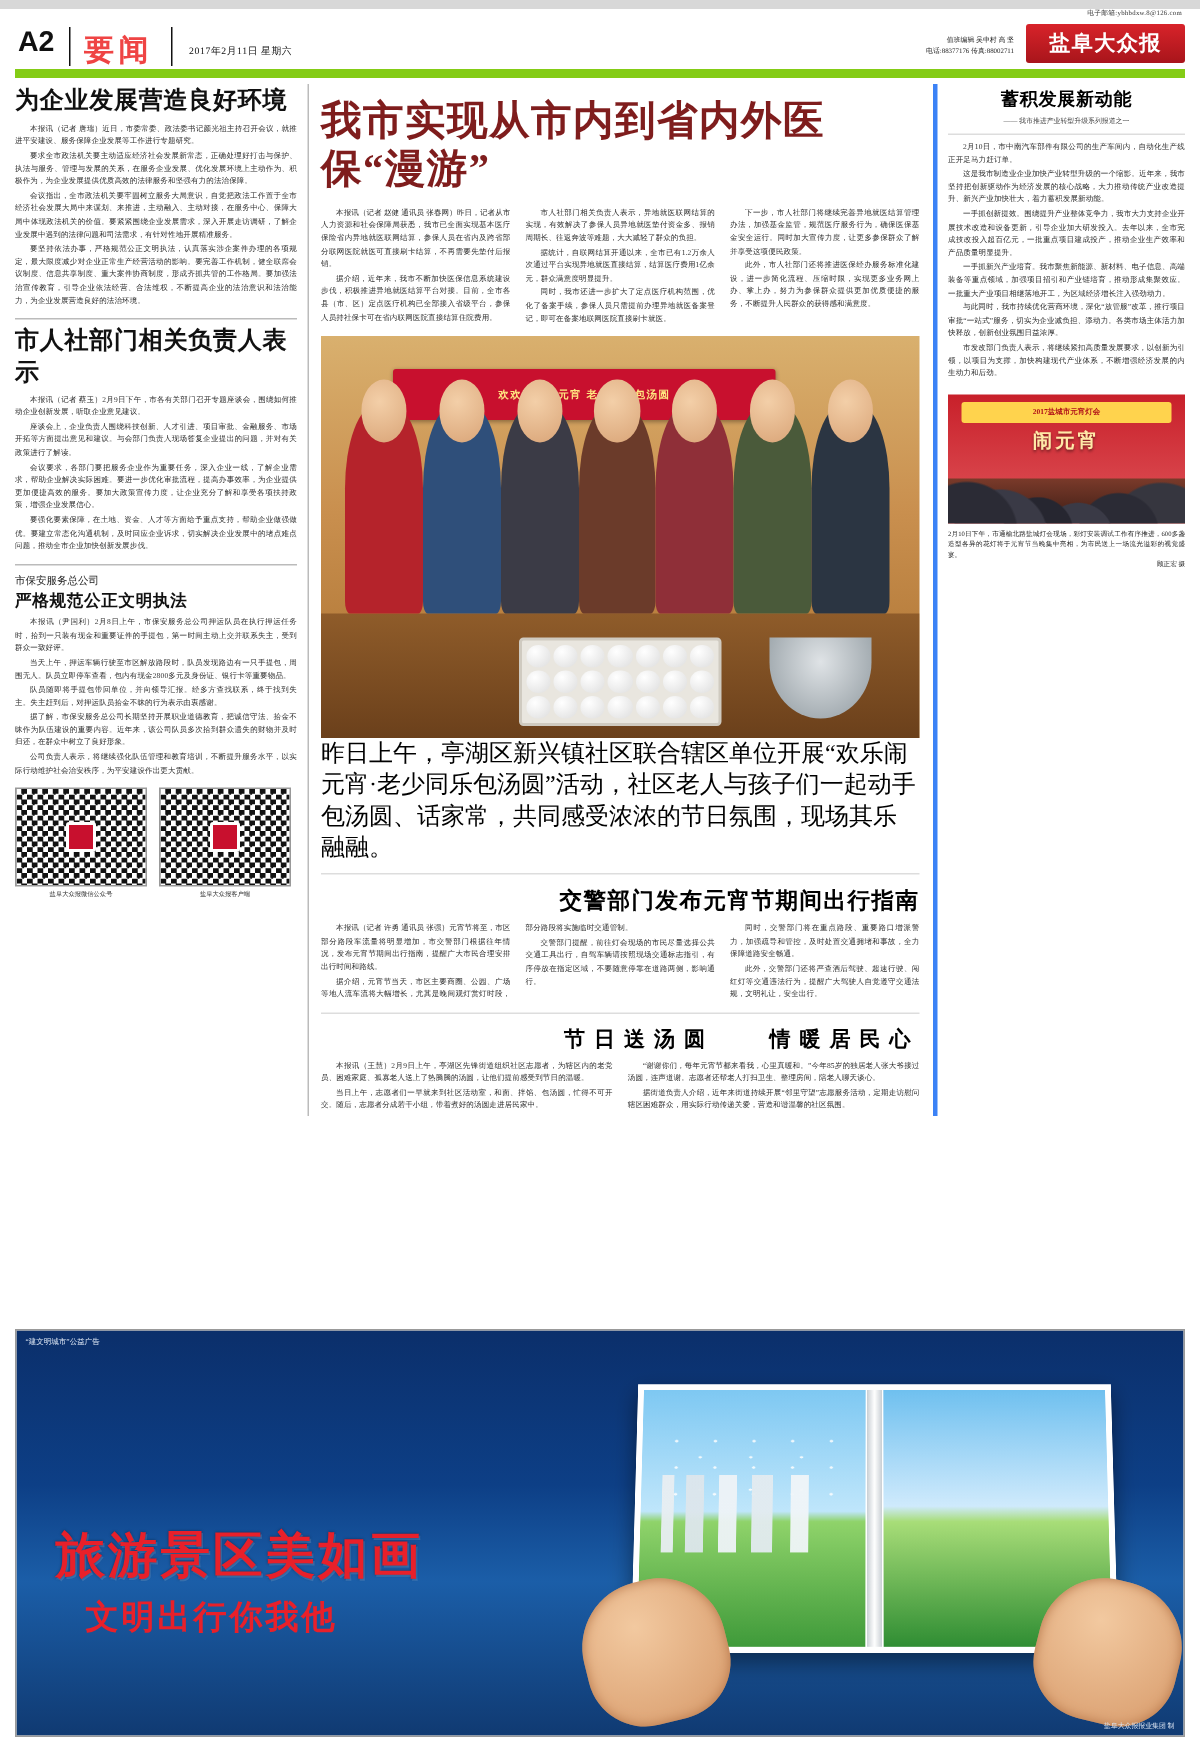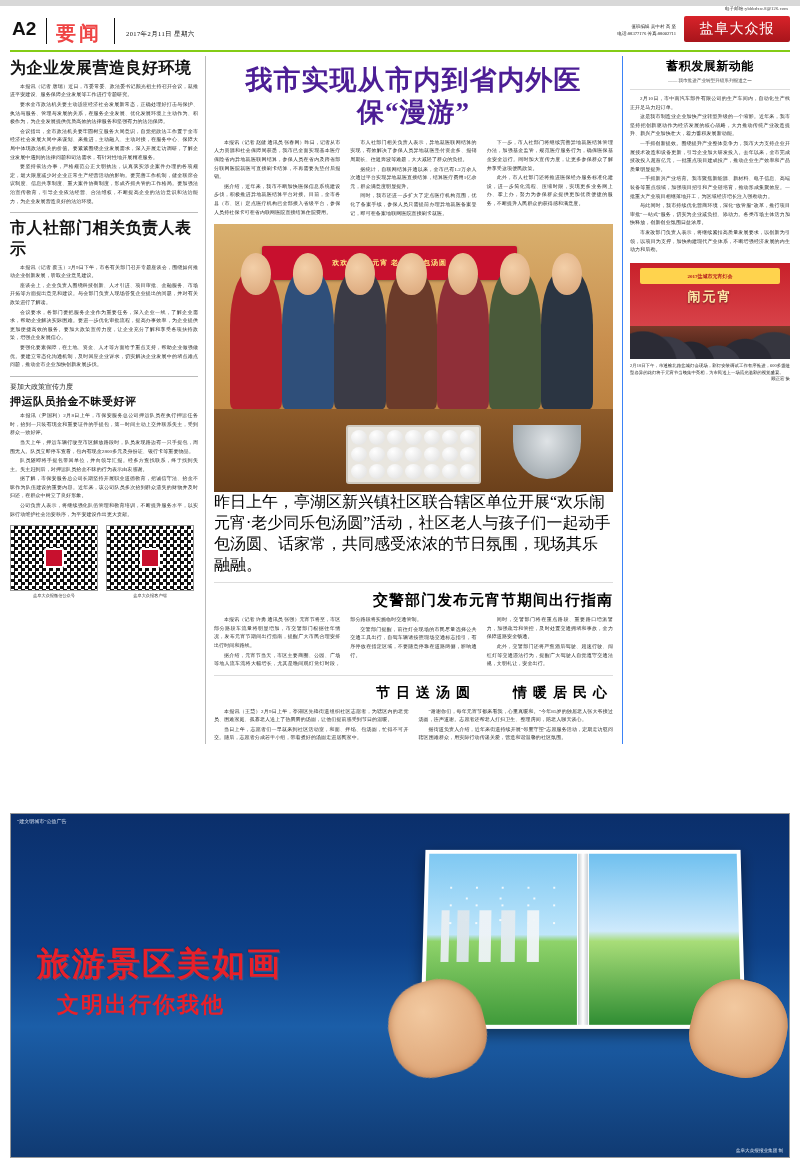--- a/index.html
+++ b/index.html
@@ -14,21 +14,21 @@
     position: relative;
     width: 800px; height: 1160px;
     background: #ffffff;
     padding: 0;
   }
   
   .masthead {
     position: relative;
     height: 46px;
     margin: 6px 10px 0 10px;
-    border-bottom: 2px solid #84cc16;
+    border-bottom: 6px solid #84cc16;
   }
   .mast-email {
     position: absolute; right: 2px; top: 0;
     font-size: 4.5px; color: #333; letter-spacing: .2px;
   }
   .mast-pageno {
     position: absolute; left: 2px; top: 12px;
     font-size: 19px; font-weight: bold; color: #111;
     font-family: "Liberation Sans", sans-serif;
   }
@@ -50,21 +50,21 @@
   }
   .mast-credits {
     position: absolute; right: 114px; top: 18px;
     font-size: 4.6px; line-height: 1.5; text-align: right; color: #222;
   }
   .mast-logo {
     position: absolute; right: 0; top: 10px;
     width: 106px; height: 26px;
     background: linear-gradient(180deg,#d8232a,#a8151b);
     border-radius: 2px;
-    color: #fff; font-size: 14px; font-weight: normal;
+    color: #fff; font-size: 14px; font-weight: bold;
     letter-spacing: 1px;
     display: flex; align-items: center; justify-content: center;
     font-family: "Liberation Sans", sans-serif;
   }
   
   .content {
     display: grid;
     grid-template-columns: 196px 1fr;
     gap: 0;
     margin: 4px 10px 0 10px;
@@ -85,22 +85,22 @@
   .body-text {
     font-size: 5px; line-height: 1.72; color: #2b2b2b;
     text-align: justify; letter-spacing: .1px;
   }
   .body-text p { margin: 0 0 1px 0; text-indent: 10px; }
   .rule { border-top: 1px solid #bbb; margin: 6px 0 5px 0; }
   .rule.thin { border-top: 1px solid #ddd; }
 
   
   .main-head {
-    text-align: center;
-    font-size: 27px; font-weight: bold; color: #4c1d95;
+    text-align: left;
+    font-size: 27px; font-weight: bold; color: #7f1d1d;
     letter-spacing: 1px; line-height: 1.2;
     margin: 8px 0 10px 0;
   }
   .cols3 { column-count: 3; column-gap: 10px; column-rule: none; }
   .cols2 { column-count: 2; column-gap: 10px; }
 
   
   .qr-row { display: flex; gap: 8px; margin-top: 6px; }
   .qr-box { width: 88px; }
   .qr-img {
@@ -126,30 +126,30 @@
 
   
   .sub-head {
     text-align: right; font-size: 15px; font-weight: bold;
     letter-spacing: 1px; margin: 8px 0 6px 0;
   }
   .sub-head.two { font-size: 14px; letter-spacing: 6px; }
 
   
   .mini-photo {
-    width: 100%; height: 96px; overflow: hidden; position: relative;
+    width: 100%; height: 86px; overflow: hidden; position: relative;
     background: linear-gradient(180deg,#c8202a,#e0555a);
   }
   .mini-cap { font-size: 4.4px; line-height: 1.6; color: #222; text-align: justify; margin-top: 3px;}
   .mini-credit{ font-size:4.4px; text-align:right; color:#222;}
 
   
   .ad {
     position: absolute; left: 10px; right: 10px; bottom: 8px;
-    height: 345px;
+    height: 272px;
     border: 1px solid #999;
     background: linear-gradient(180deg,#0b2f6b 0%, #0d3f86 38%, #1b5ea8 62%, #103a72 100%);
     overflow: hidden;
   }
   .ad-tag {
     position: absolute; left: 6px; top: 4px;
     font-size: 5px; color: #dfe8f5;
   }
   .ad-credit {
     position: absolute; right: 6px; bottom: 4px;
@@ -317,22 +317,22 @@
           <p>本报讯（记者 蔡玉）2月9日下午，市各有关部门召开专题座谈会，围绕如何推动企业创新发展，听取企业意见建议。</p>
           <p>座谈会上，企业负责人围绕科技创新、人才引进、项目审批、金融服务、市场开拓等方面提出意见和建议。与会部门负责人现场答复企业提出的问题，并对有关政策进行了解读。</p>
           <p>会议要求，各部门要把服务企业作为重要任务，深入企业一线，了解企业需求，帮助企业解决实际困难。要进一步优化审批流程，提高办事效率，为企业提供更加便捷高效的服务。要加大政策宣传力度，让企业充分了解和享受各项扶持政策，增强企业发展信心。</p>
           <p>要强化要素保障，在土地、资金、人才等方面给予重点支持，帮助企业做强做优。要建立常态化沟通机制，及时回应企业诉求，切实解决企业发展中的堵点难点问题，推动全市企业加快创新发展步伐。</p>
         </div>
       </div>
 
       <div class="rule"></div>
 
       <div>
-        <div class="kicker">要加大政策宣传力度</div>
-        <div class="art-title small">押运队员拾金不昧受好评</div>
+        <div class="kicker">市保安服务总公司</div>
+        <div class="art-title small">严格规范公正文明执法</div>
         <div class="body-text">
           <p>本报讯（尹国利）2月8日上午，市保安服务总公司押运队员在执行押运任务时，拾到一只装有现金和重要证件的手提包，第一时间主动上交并联系失主，受到群众一致好评。</p>
           <p>当天上午，押运车辆行驶至市区解放路段时，队员发现路边有一只手提包，周围无人。队员立即停车查看，包内有现金2800多元及身份证、银行卡等重要物品。</p>
           <p>队员随即将手提包带回单位，并向领导汇报。经多方查找联系，终于找到失主。失主赶到后，对押运队员拾金不昧的行为表示由衷感谢。</p>
           <p>据了解，市保安服务总公司长期坚持开展职业道德教育，把诚信守法、拾金不昧作为队伍建设的重要内容。近年来，该公司队员多次拾到群众遗失的财物并及时归还，在群众中树立了良好形象。</p>
           <p>公司负责人表示，将继续强化队伍管理和教育培训，不断提升服务水平，以实际行动维护社会治安秩序，为平安建设作出更大贡献。</p>
         </div>
       </div>
 
       <div class="qr-row">
@@ -441,21 +441,21 @@
             </div>
             <div class="body-text cols2">
               <p>本报讯（王慧）2月9日上午，亭湖区先锋街道组织社区志愿者，为辖区内的老党员、困难家庭、孤寡老人送上了热腾腾的汤圆，让他们提前感受到节日的温暖。</p>
               <p>当日上午，志愿者们一早就来到社区活动室，和面、拌馅、包汤圆，忙得不可开交。随后，志愿者分成若干小组，带着煮好的汤圆走进居民家中。</p>
               <p>“谢谢你们，每年元宵节都来看我，心里真暖和。”今年85岁的独居老人张大爷接过汤圆，连声道谢。志愿者还帮老人打扫卫生、整理房间，陪老人聊天谈心。</p>
               <p>据街道负责人介绍，近年来街道持续开展“邻里守望”志愿服务活动，定期走访慰问辖区困难群众，用实际行动传递关爱，营造和谐温馨的社区氛围。</p>
             </div>
           </div>
         </div>
 
-        <div style="border-left:1px solid #3b82f6;padding-left:7px">
+        <div style="border-left:3px solid #3b82f6;padding-left:7px">
           <div class="rail-head">蓄积发展新动能</div>
           <div class="rail-sub">—— 我市推进产业转型升级系列报道之一</div>
           <div class="rule thin"></div>
           <div class="body-text">
             <p>2月10日，市中南汽车部件有限公司的生产车间内，自动化生产线正开足马力赶订单。</p>
             <p>这是我市制造业企业加快产业转型升级的一个缩影。近年来，我市坚持把创新驱动作为经济发展的核心战略，大力推动传统产业改造提升、新兴产业加快壮大，着力蓄积发展新动能。</p>
             <p>一手抓创新提效。围绕提升产业整体竞争力，我市大力支持企业开展技术改造和设备更新，引导企业加大研发投入。去年以来，全市完成技改投入超百亿元，一批重点项目建成投产，推动企业生产效率和产品质量明显提升。</p>
             <p>一手抓新兴产业培育。我市聚焦新能源、新材料、电子信息、高端装备等重点领域，加强项目招引和产业链培育，推动形成集聚效应。一批重大产业项目相继落地开工，为区域经济增长注入强劲动力。</p>
             <p>与此同时，我市持续优化营商环境，深化“放管服”改革，推行项目审批“一站式”服务，切实为企业减负担、添动力。各类市场主体活力加快释放，创新创业氛围日益浓厚。</p>
             <p>市发改部门负责人表示，将继续紧扣高质量发展要求，以创新为引领，以项目为支撑，加快构建现代产业体系，不断增强经济发展的内生动力和后劲。</p>

